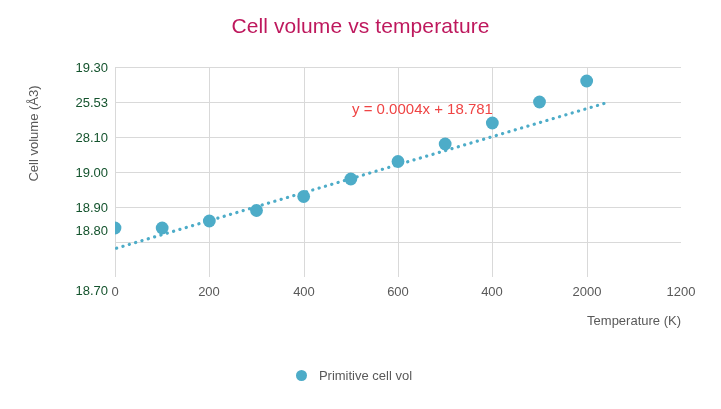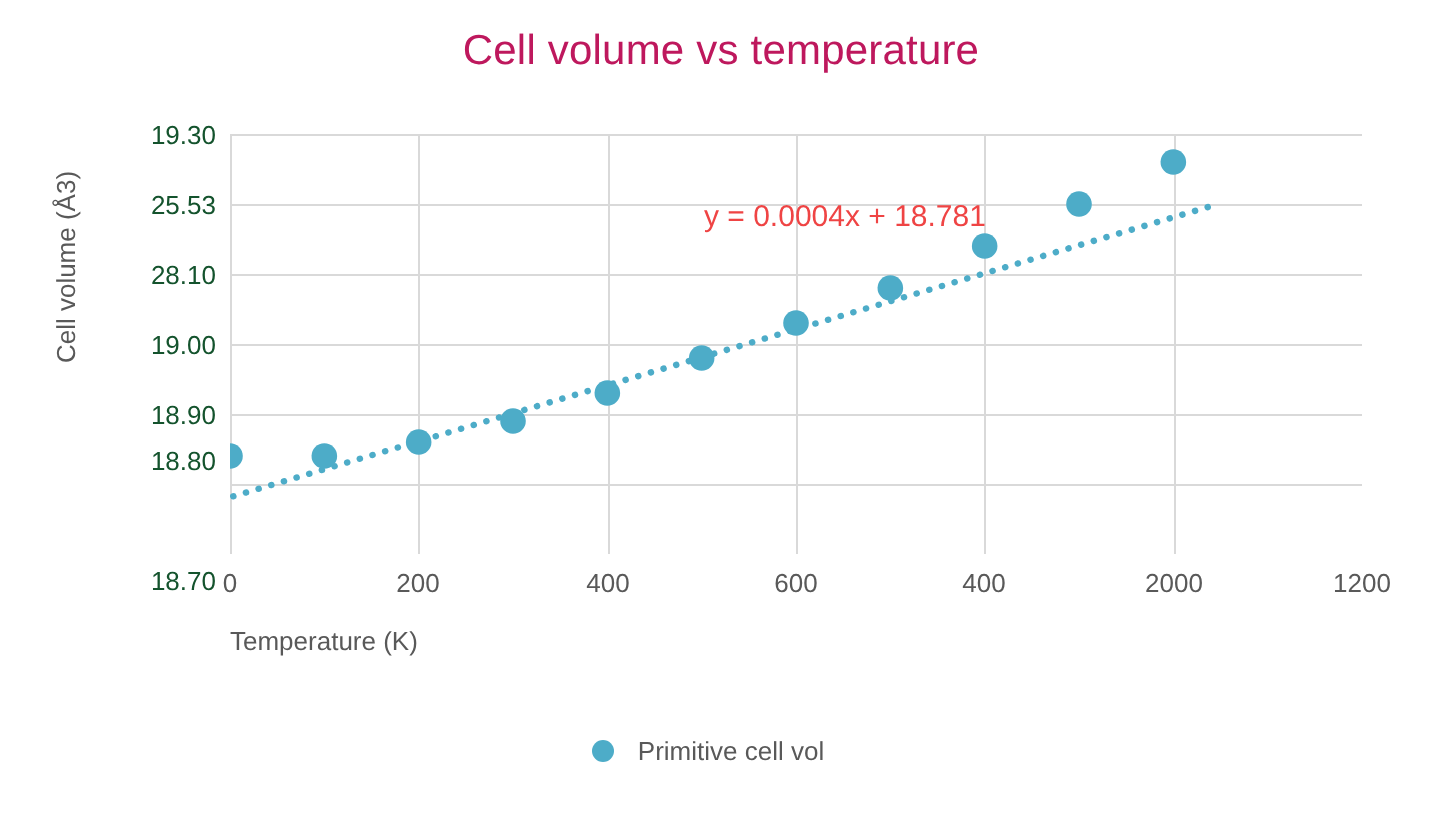--- a/index.html
+++ b/index.html
@@ -48,21 +48,21 @@
     color: #595959;
     transform: rotate(-90deg);
     transform-origin: center center;
     white-space: nowrap;
   }
   #x-axis-title {
     position: absolute;
     left: 115px;
     top: 313px;
     width: 566px;
-    text-align: left;
+    text-align: right;
     font-size: 13px;
     color: #595959;
   }
 
   
   #plot-area {
     position: absolute;
     left: 115px;
     top: 67px;
     width: 566px;

